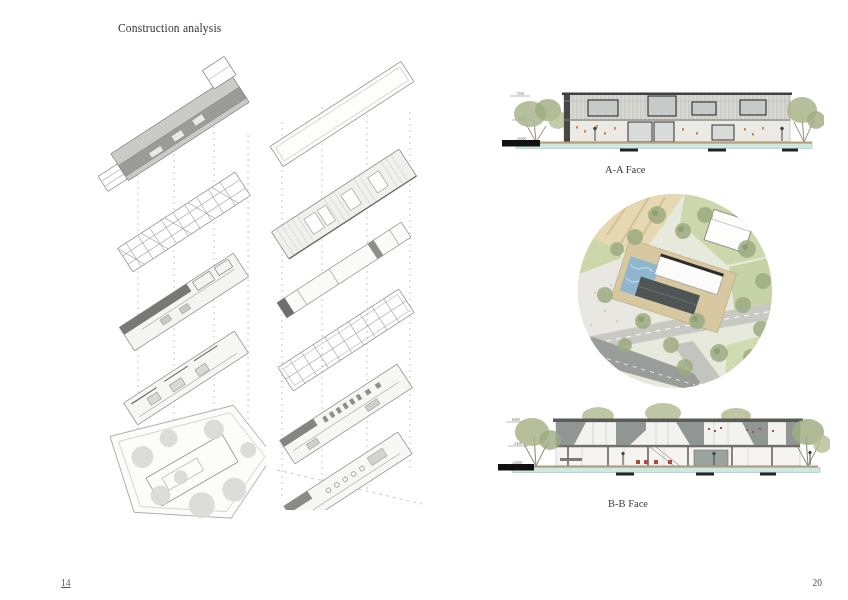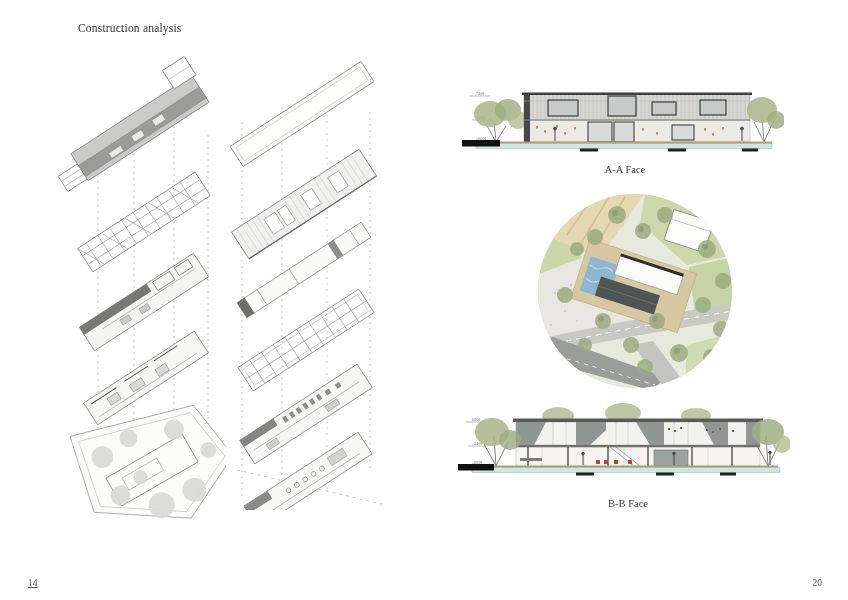--- a/index.html
+++ b/index.html
@@ -1,23 +1,23 @@
 <!DOCTYPE html>
 <html><head>
 <meta charset="utf-8">
 <style>
   html,body{margin:0;padding:0;background:#ffffff;}
   body{width:848px;height:600px;position:relative;overflow:hidden;
        font-family:"Liberation Serif", serif;color:#3a3a3a;}
-  .sheet{position:absolute;inset:0;background:#fff;}
+  .sheet{position:absolute;inset:0;background:#fff;margin-left:40px;}
   .title{position:absolute;left:78px;top:22px;font-size:11.5px;letter-spacing:.2px;color:#333;}
   .fig{position:absolute;}
-  .caption{position:absolute;font-size:10.5px;color:#3c3c3c;text-align:center;width:120px;}
+  .caption{position:absolute;font-size:10.5px;color:#3c3c3c;text-align:left;width:120px;}
   .pagenum{position:absolute;bottom:12px;font-size:9.5px;color:#555;}
-  .pagenum.left{left:28px;text-decoration:underline;}
+  .pagenum.left{left:21px;text-decoration:underline;}
   .pagenum.right{right:26px;}
   svg{display:block;}
   .lvl{font-family:"Liberation Serif",serif;fill:#555;}
 </style>
 </head>
 <body>
 
 <div class="sheet">
 
   <div class="title">Construction analysis</div>

